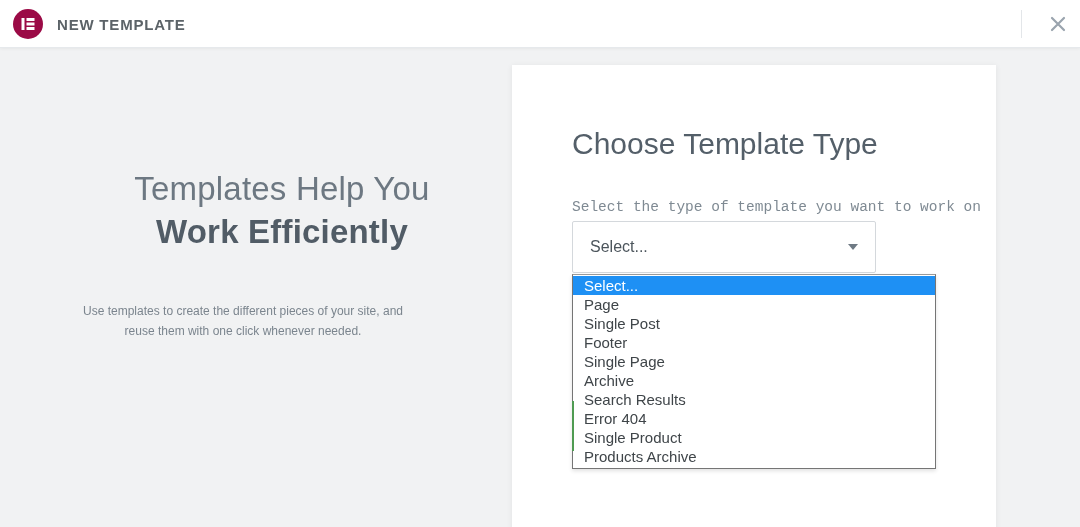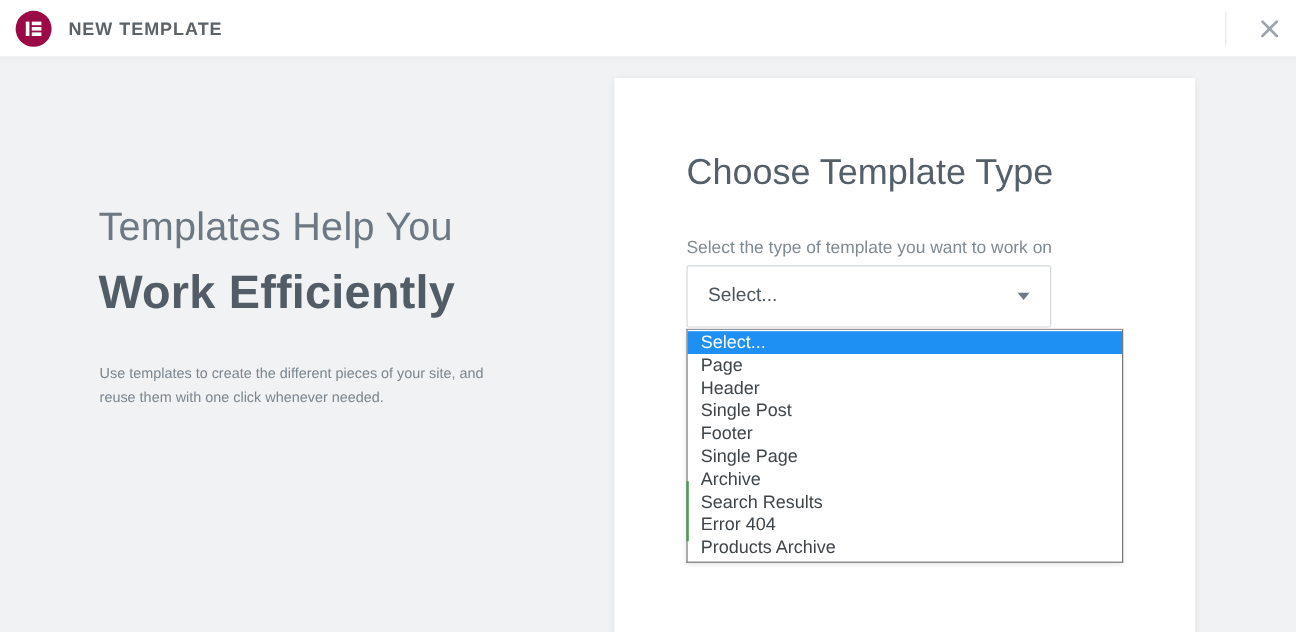--- a/index.html
+++ b/index.html
@@ -98,42 +98,43 @@
     background: #f1f2f3;
   }
 
   
   .left-pane {
     position: absolute;
     left: 0;
     top: 0;
     width: 512px;
     height: 480px;
+    text-align: center;
   }
   .headline {
     position: absolute;
     left: 82px;
     top: 121px;
     width: 400px;
     line-height: 1.25;
   }
   .headline-line1 {
     display: block;
     font-size: 33px;
     font-weight: normal;
     color: #6d7882;
     letter-spacing: 0.2px;
   }
   .headline-line2 {
     display: block;
-    font-size: 39px;
+    font-size: 33px;
     font-weight: bold;
     color: #515c66;
     letter-spacing: 0.2px;
-    margin-top: 12px;
+    margin-top: 2px;
   }
   .sub-copy {
     position: absolute;
     left: 83px;
     top: 255px;
     width: 320px;
     font-size: 12px;
     line-height: 1.65;
     color: #7b858e;
   }
@@ -158,20 +159,21 @@
     color: #545f69;
     white-space: nowrap;
   }
   .card-label {
     position: absolute;
     left: 60px;
     top: 134px;
     font-size: 14.5px;
     color: #7f8a93;
     white-space: nowrap;
+    font-family: Liberation Mono, monospace;
   }
 
   
   .select-wrap {
     position: absolute;
     left: 60px;
     top: 156px;
     width: 304px;
     z-index: 20;
   }
@@ -287,26 +289,26 @@
 
       <div class="select-wrap">
         <div class="select-box">
           <span class="select-value">Select...</span>
           <span class="select-arrow"></span>
         </div>
 
         <div class="dropdown" id="dropdown-list">
             <div class="dd-option selected" style="background: rgb(30, 144, 244);">Select...</div>
             <div class="dd-option">Page</div>
-            <div class="dd-option">Header</div>
             <div class="dd-option">Single Post</div>
             <div class="dd-option">Footer</div>
             <div class="dd-option">Single Page</div>
             <div class="dd-option">Archive</div>
             <div class="dd-option">Search Results</div>
             <div class="dd-option">Error 404</div>
+            <div class="dd-option">Single Product</div>
             <div class="dd-option">Products Archive</div>
           </div>
       </div>
     </div>
 
   </div>
 </div>
 
 </body></html>

